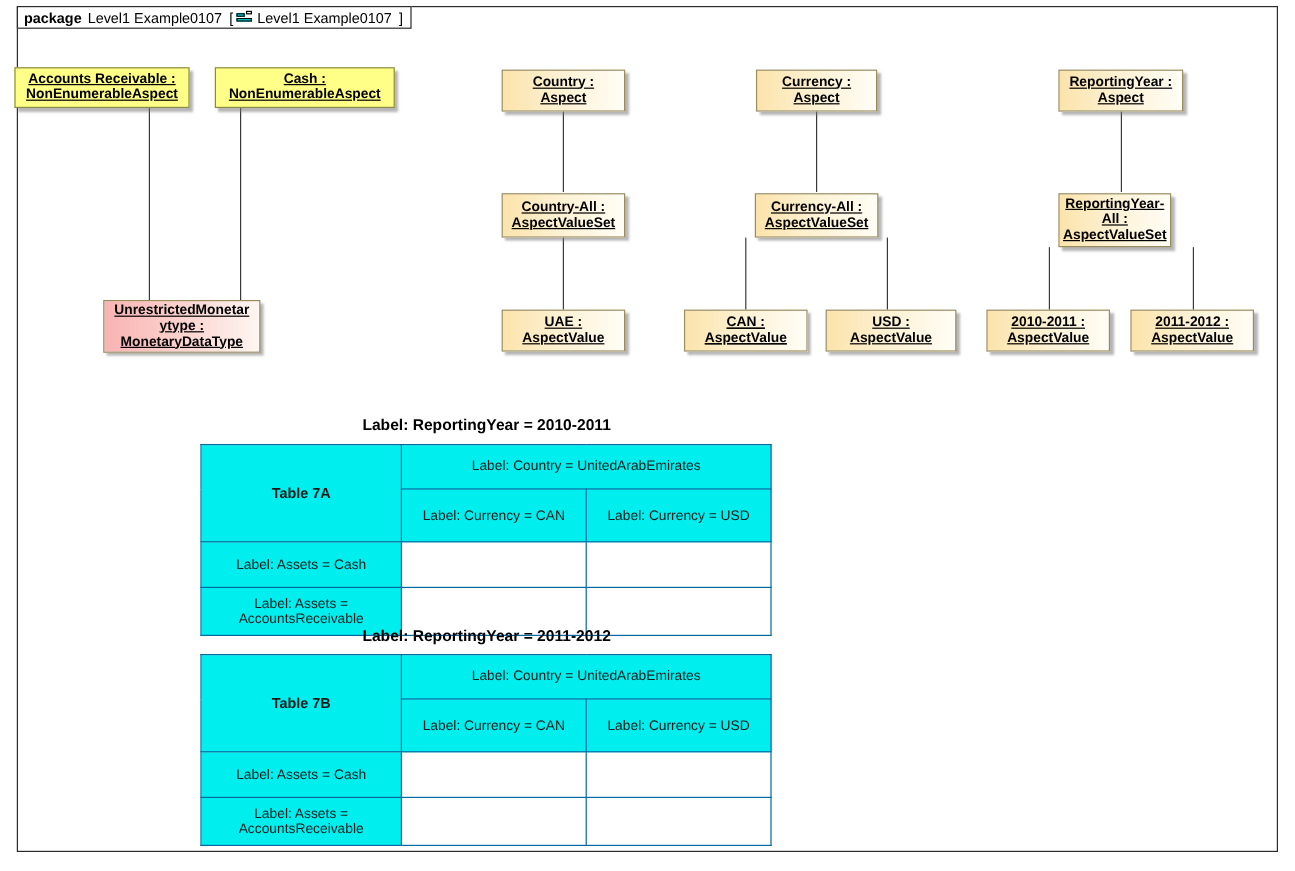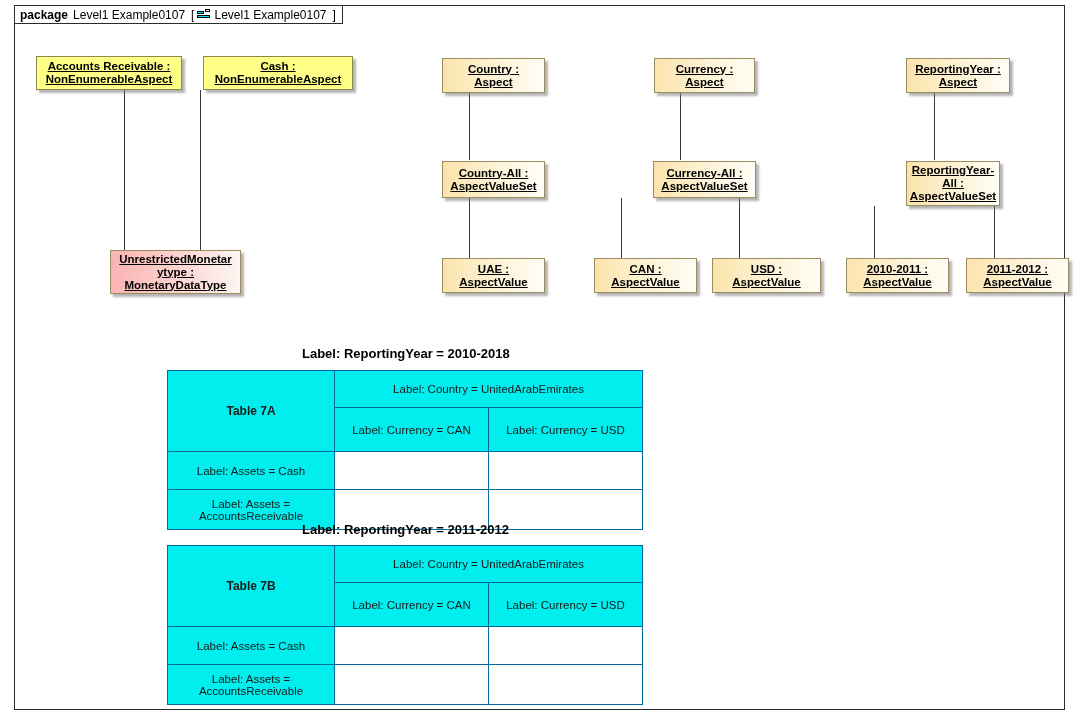--- a/index.html
+++ b/index.html
@@ -65,21 +65,20 @@
     display: flex;
     align-items: center;
     justify-content: center;
     text-align: center;
     font-size: 11.5px;
     font-weight: bold;
     color: #000000;
     line-height: 13px;
     padding: 2px 3px;
     box-shadow: 3px 3px 2px rgba(120,120,120,0.55);
-    margin-left: 24px;
   }
   .node span { text-decoration: underline; display: block; }
 
   .node.yellow {
     background: #ffff88;
     border: 1px solid #8a8a4a;
   }
   .node.cream {
     background: linear-gradient(to right, #fbe3ab 0%, #fdf0cf 42%, #fffdf6 100%);
     border: 1px solid #9a8c5e;
@@ -254,21 +253,21 @@
     </div>
   </div>
 
   <div class="node cream" style="left:942px; top:258px; width:103px; height:35px;">
     <div>
       <span>2011-2012 :</span>
       <span>AspectValue</span>
     </div>
   </div>
 
-  <div class="tbl-caption" style="left:302px; top:346px;">Label: ReportingYear = 2010-2018</div>
+  <div class="tbl-caption" style="left:302px; top:346px;">Label: ReportingYear = 2010-2011</div>
 
   <table class="uml-table" style="left:167px; top:370px; width:476px;">
     <tbody>
         <tr>
       <td class="corner" rowspan="2" style="width:158px; height:76px;">Table 7A</td>
       <td class="hdr" colspan="2" style="height:32px;">Label: Country = UnitedArabEmirates</td>
     </tr>
     <tr>
       <td class="hdr" style="width:159px; height:38px;">Label: Currency = CAN</td>
       <td class="hdr" style="width:159px; height:38px;">Label: Currency = USD</td>

